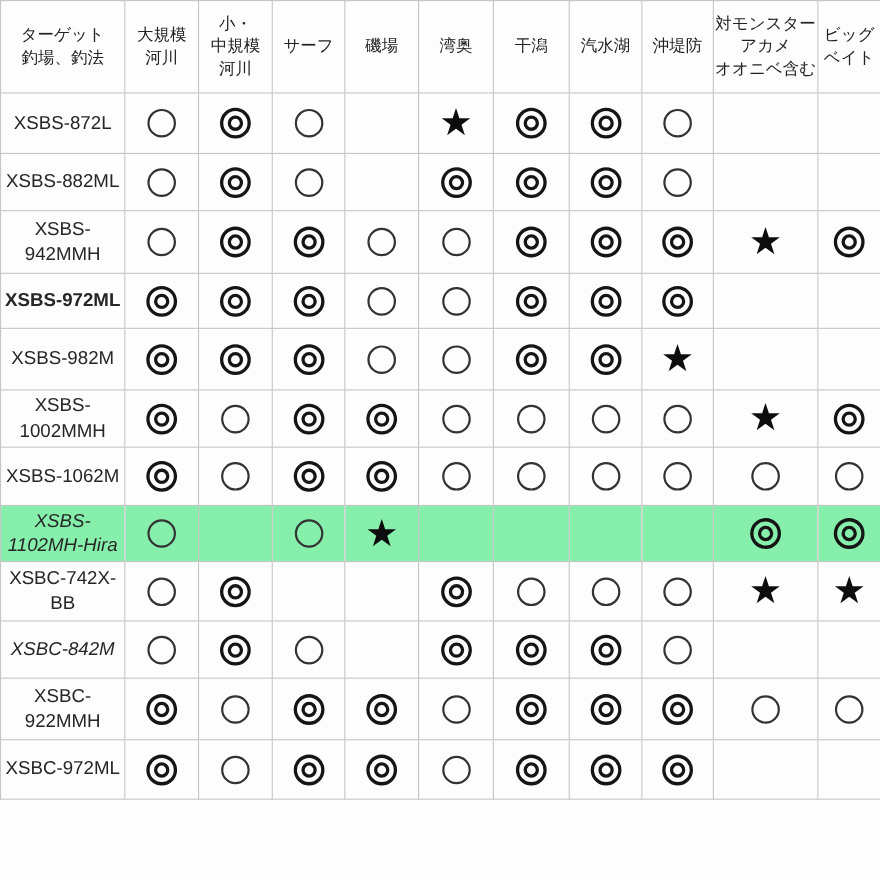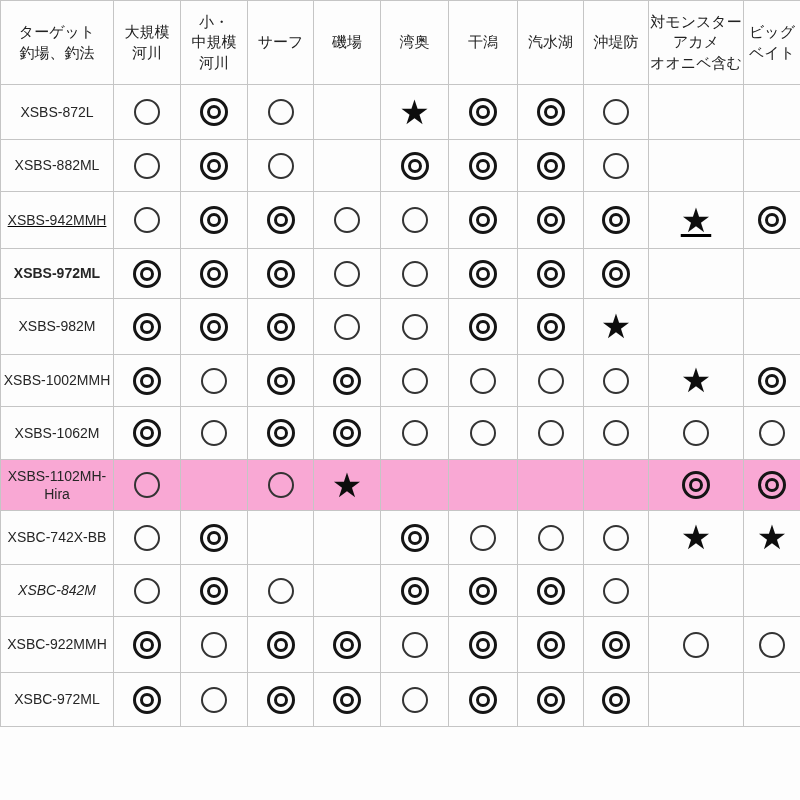--- a/index.html
+++ b/index.html
@@ -28,27 +28,27 @@
     overflow: hidden;
   }
   table.matrix th {
     font-weight: 400;
     font-size: 15px;
     line-height: 1.35;
     color: #222;
     white-space: pre-line;
   }
   td.model-cell {
-    font-size: 14px;
+    font-size: 17px;
     line-height: 1.3;
     color: #262626;
     padding: 0 3px;
     word-wrap: break-word;
   }
-  tr.highlight td { background: #f9a8d4; }
+  tr.highlight td { background: #86efac; font-style: italic; }
   .symwrap {
     display: flex;
     flex-direction: column;
     align-items: center;
     justify-content: center;
     gap: 1px;
   }
   .circle-single {
     box-sizing: border-box;
     width: 26px; height: 26px;
@@ -201,21 +201,21 @@
             </div>
           </td>
           <td>
             <div class="symwrap">
               <span class="circle-single"></span>
             </div>
           </td>
           <td></td>
           <td></td>
         </tr>
-        <tr style="height: 57px; text-decoration: underline;">
+        <tr style="height: 57px;">
           <td class="model-cell">XSBS-942MMH</td>
           <td>
             <div class="symwrap">
               <span class="circle-single"></span>
             </div>
           </td>
           <td>
             <div class="symwrap">
               <span class="circle-double"></span>
             </div>

